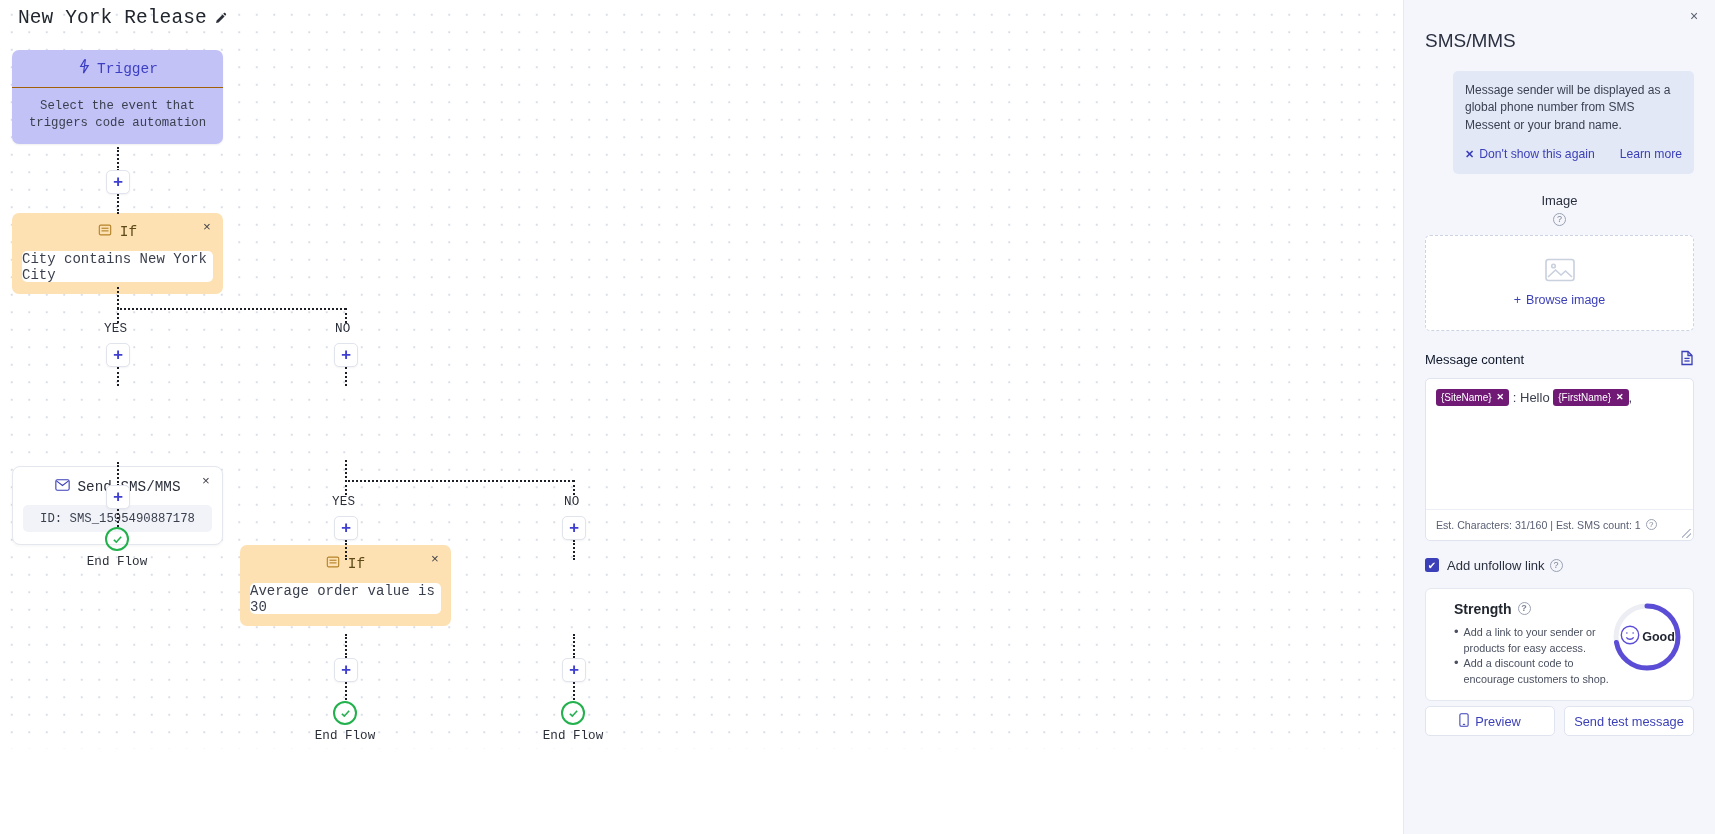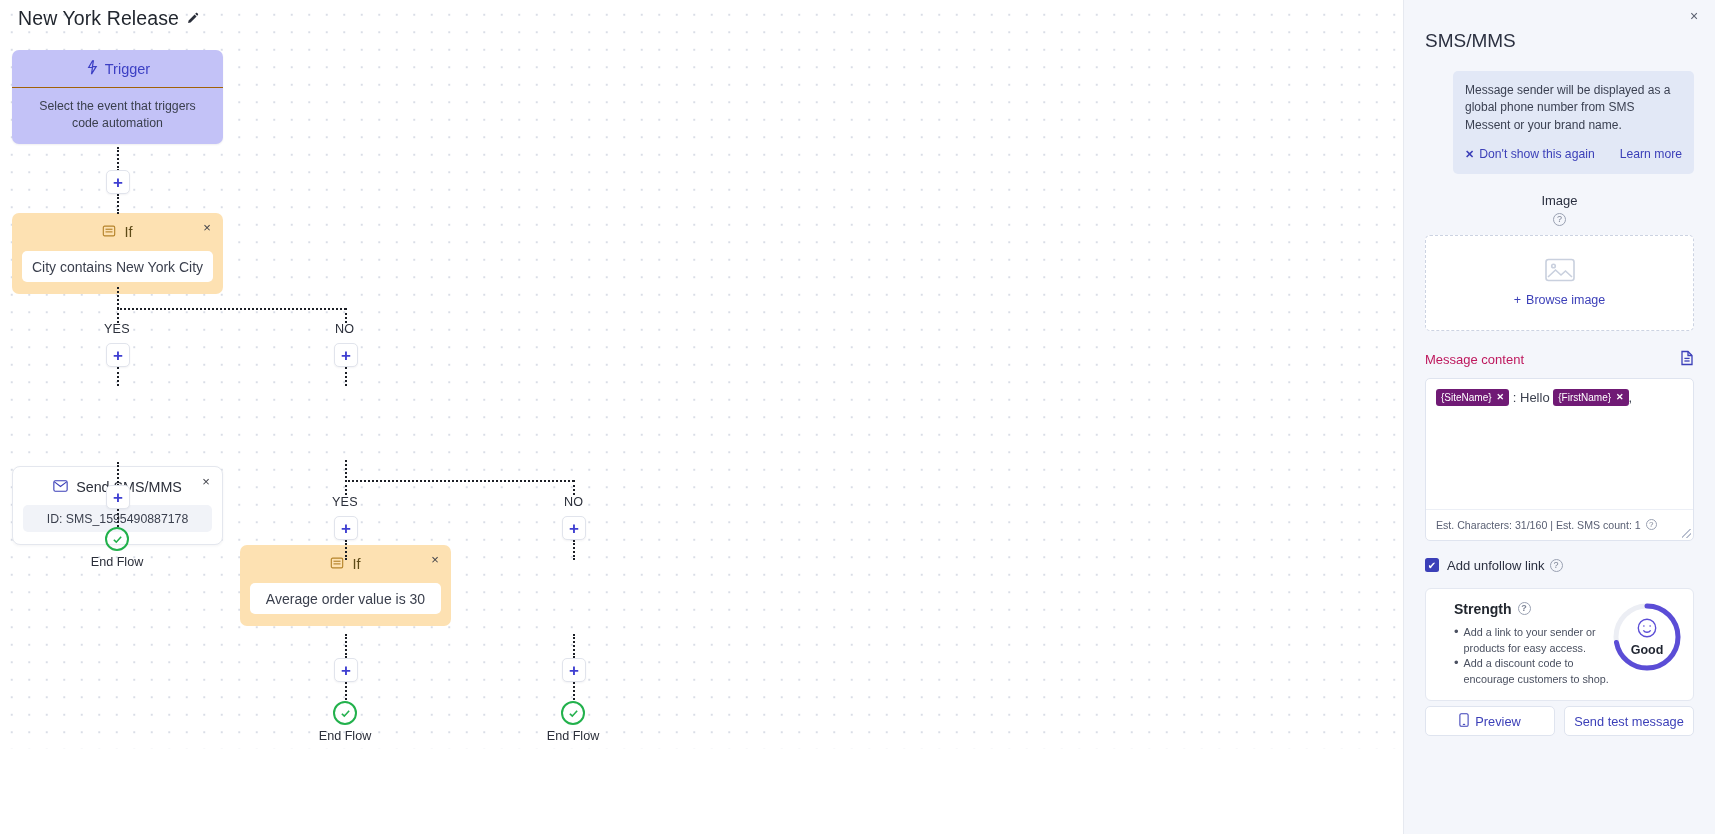--- a/index.html
+++ b/index.html
@@ -15,20 +15,21 @@
   
   #canvas {
     position: relative;
     width: 1403px;
     height: 749px;
     background-color: #ffffff;
     background-image: radial-gradient(#d9dde6 1px, transparent 1.1px);
     background-size: 17.5px 17.5px;
     background-position: 3px 6px;
     overflow: hidden;
+    font-family: Liberation Mono, monospace;
   }
 
   .flow-title {
     position: absolute;
     left: 18px; top: 7px;
     font-size: 19.5px;
     font-weight: 400;
     color: #22272f;
     letter-spacing: .1px;
     display: flex; align-items: center; gap: 7px;
@@ -220,21 +221,21 @@
     border: 1px dashed #ccd3e2;
     border-radius: 5px;
     display:flex; flex-direction:column; align-items:center; justify-content:center;
     gap: 8px;
     cursor: pointer;
   }
   .img-placeholder-icon { color: #c9d0de; }
   .browse-image { color: #3b3fb8; font-size: 12.5px; display:flex; align-items:center; gap: 5px; }
 
   .mc-header { display:flex; align-items:center; justify-content: space-between; margin-top: 19px; }
-  .mc-header .lbl { font-size: 13px; color: #be185d; }
+  .mc-header .lbl { font-size: 13px; color: #0f172a; }
   .doc-icon { color: #3b3fb8; cursor: pointer; }
 
   .msg-box {
     margin-top: 9px;
     background: #ffffff;
     border: 1px solid #dfe4ef;
     border-radius: 5px;
     height: 163px;
     position: relative;
     overflow: hidden;
@@ -297,21 +298,21 @@
   .strength-title { font-size: 14px; font-weight: 700; color: #22272f; display:flex; align-items:center; gap:6px; }
   .strength-tips { margin-top: 8px; width: 170px; }
   .tip { font-size: 10.8px; color: #4a5060; line-height: 1.45; display: flex; gap: 5px; }
   .tip .bullet { color: #4a5060; font-size: 13px; line-height: 1.1; }
   .gauge {
     position: absolute; right: 10px; top: 12px;
     width: 72px; height: 72px;
   }
   .gauge-center {
     position: absolute; inset: 0;
-    display:flex; flex-direction:column; align-items:center; justify-content:center;
+    display:flex; flex-direction:row; align-items:center; justify-content:center;
     gap: 1px;
   }
   .gauge-face { color: #5b4dd6; }
   .gauge-label { font-size: 12.5px; font-weight: 700; color: #1f2430; }
 
   .panel-buttons {
     position: absolute;
     left: 21px; right: 21px;
     bottom: 98px;
     display: flex; gap: 9px;

